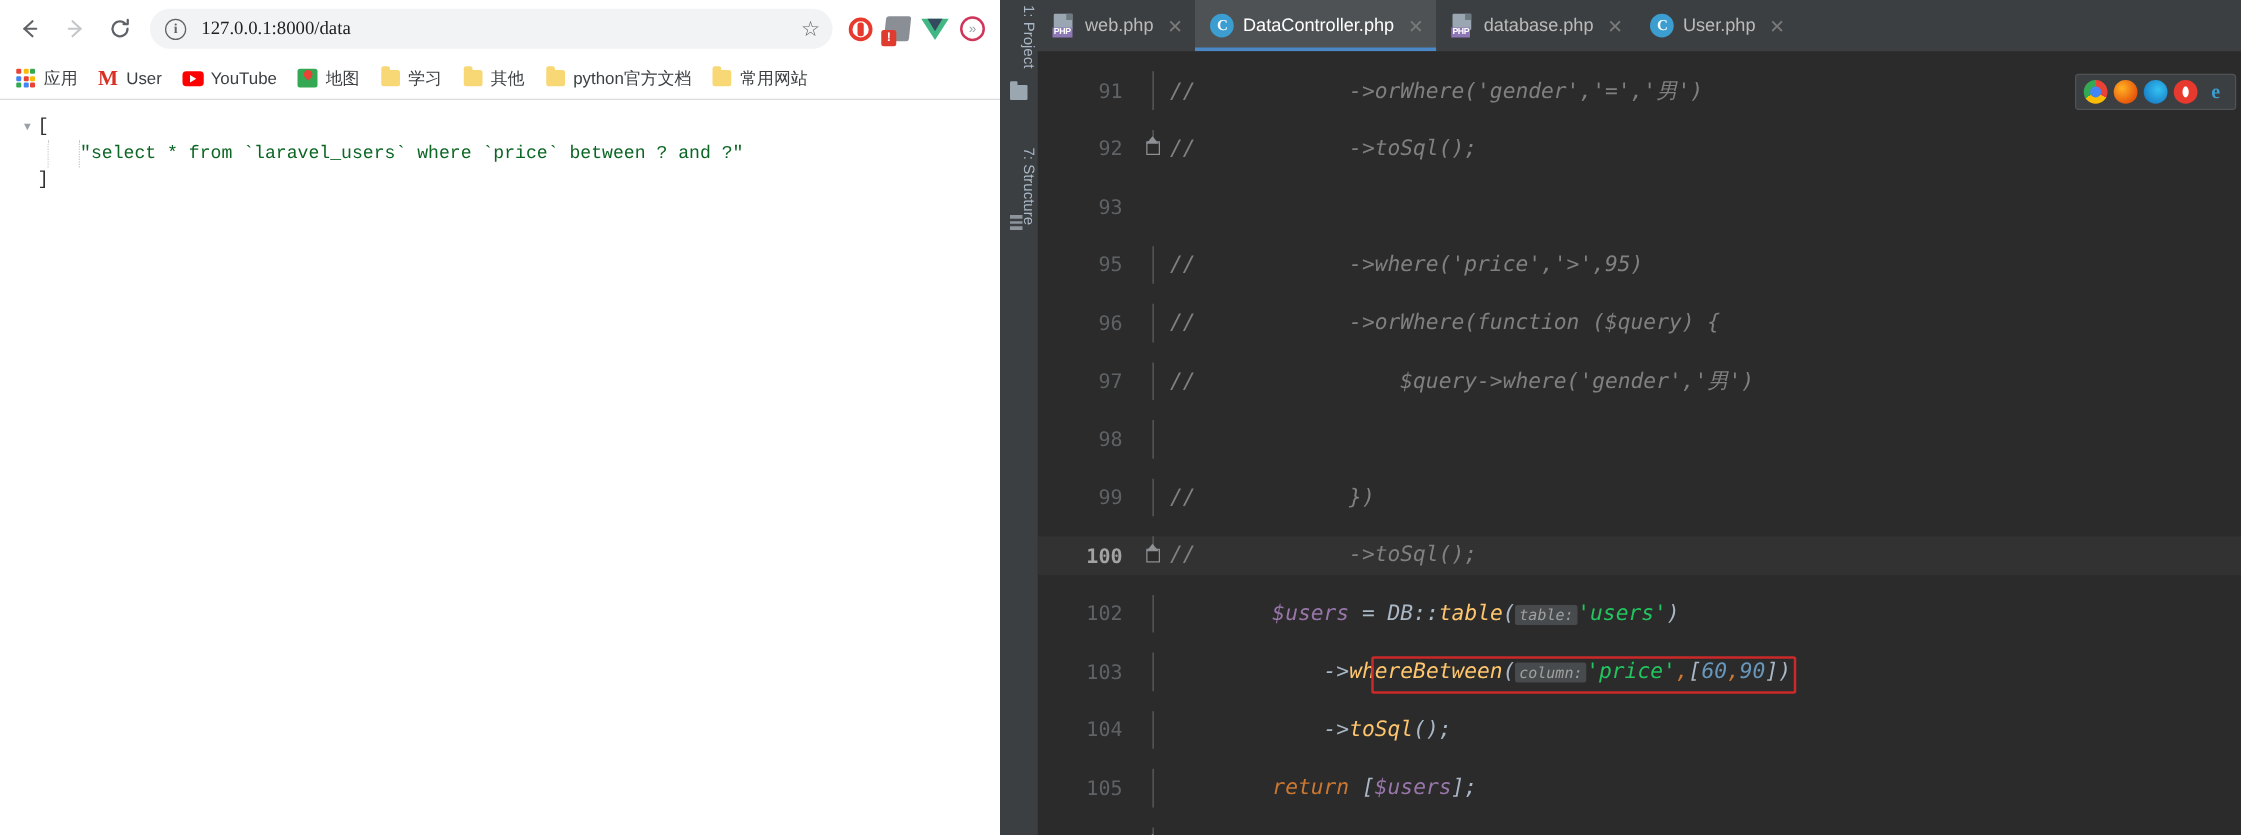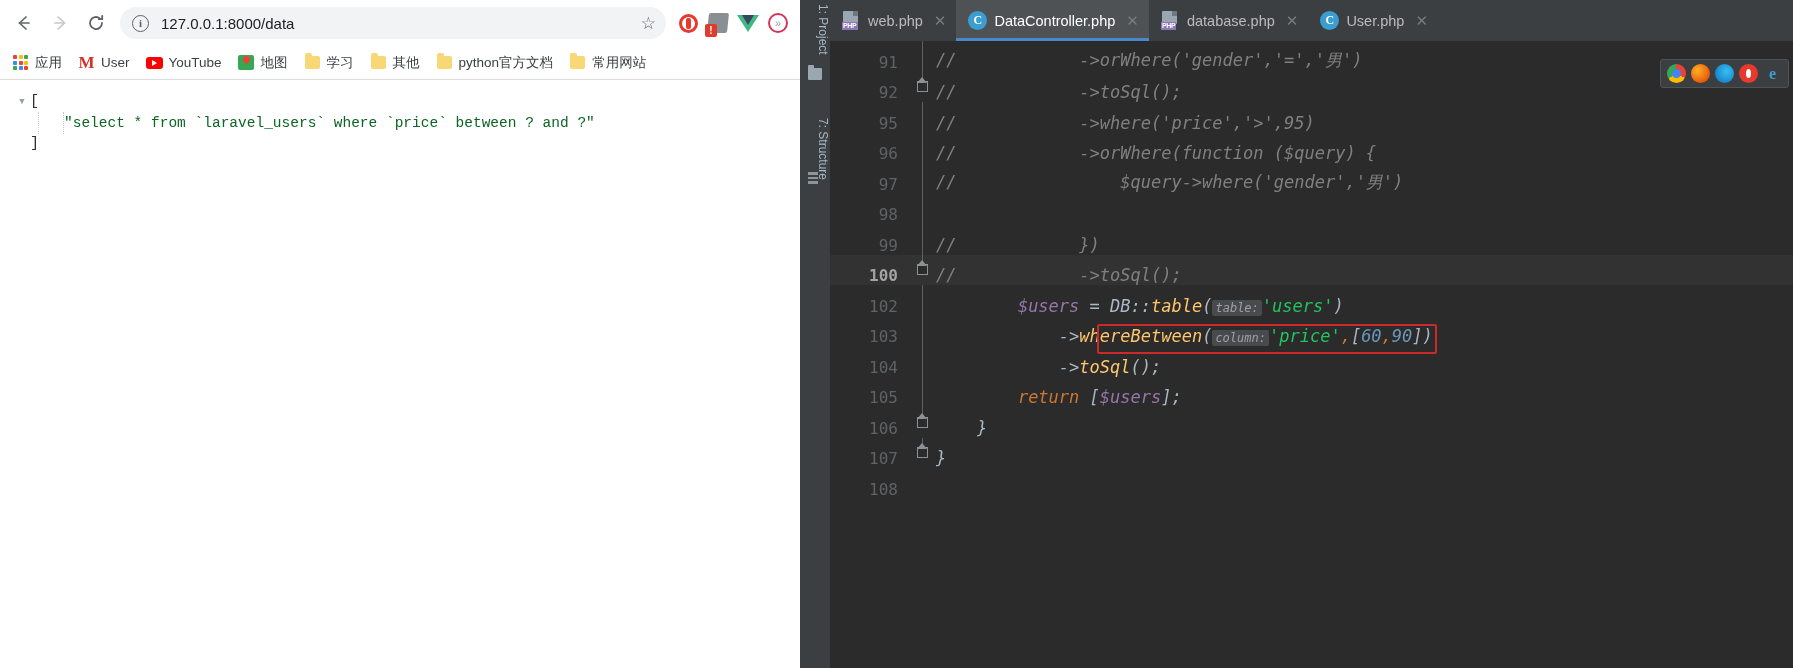--- a/index.html
+++ b/index.html
@@ -35,21 +35,21 @@
     position: relative;
   }
   .omnibox .info-ic {
     width: 17px; height: 17px; border: 1.6px solid #5f6368; border-radius: 50%;
     display: flex; align-items: center; justify-content: center;
     font-size: 11px; color: #5f6368; font-family: "Liberation Serif", serif;
     font-weight: bold; flex: 0 0 17px; line-height: 1;
   }
   .omnibox .url {
     margin-left: 12px; font-size: 15px; color: #202124;
-    font-family: Liberation Sans, sans-serif; white-space: nowrap;
+    font-family: Liberation Serif, serif; white-space: nowrap;
   }
   .omnibox .star {
     position: absolute; right: 10px; font-size: 17px; color: #5f6368;
   }
   .ext-icons { display: flex; align-items: center; gap: 2px; padding-right: 2px; }
   .ext {
     width: 28px; height: 28px; display: flex; align-items: center; justify-content: center;
     position: relative;
   }
   .ext-opera {
@@ -187,23 +187,23 @@
     background: #3c9dd0; color: #fff; font-size: 12px; font-weight: bold;
     display: flex; align-items: center; justify-content: center;
     font-family: "Liberation Serif", serif;
   }
 
   .editor {
     position: absolute; left: 30px; right: 0; top: 41px; bottom: 0;
     background: #2b2b2b; overflow: hidden;
   }
   .code-row {
-    display: flex; align-items: flex-end; height: 30.5px;
+    display: flex; align-items: center; height: 30.5px;
     font-family: "DejaVu Sans Mono", monospace; font-size: 17px;
-    position: relative; white-space: pre;
+    position: relative; white-space: pre; margin-top: 16px;
   }
   .code-row.current { background: #323232; }
   .ln {
     width: 78px; flex: 0 0 78px; text-align: right; padding-right: 10px;
     color: #606366; font-size: 16px; font-family: "DejaVu Sans Mono", monospace;
   }
   .code-row.current .ln { color: #a4a3a3; font-weight: bold; }
   .gutter {
     width: 28px; flex: 0 0 28px; display: flex; align-items: center; justify-content: center;
     position: relative; height: 30.5px;
@@ -460,20 +460,25 @@
 
       <div class="code-row">
         <span class="ln">92</span>
         <span class="gutter">
           <span class="fold-line" style="bottom:50%"></span>
           <span class="fold fold-arrow-up"></span>
         </span>
         <span class="ctext cm">//            -&gt;toSql();</span>
       </div>
 
+      <div class="code-row">
+        <span class="ln">93</span>
+        <span class="gutter"></span>
+        <span class="ctext plain"> </span>
+      </div>
 
 
       <div class="code-row">
         <span class="ln">95</span>
         <span class="gutter"><span class="fold-line"></span></span>
         <span class="ctext cm">//            -&gt;where('price','&gt;',95)</span>
       </div>
 
       <div class="code-row">
         <span class="ln">96</span>

